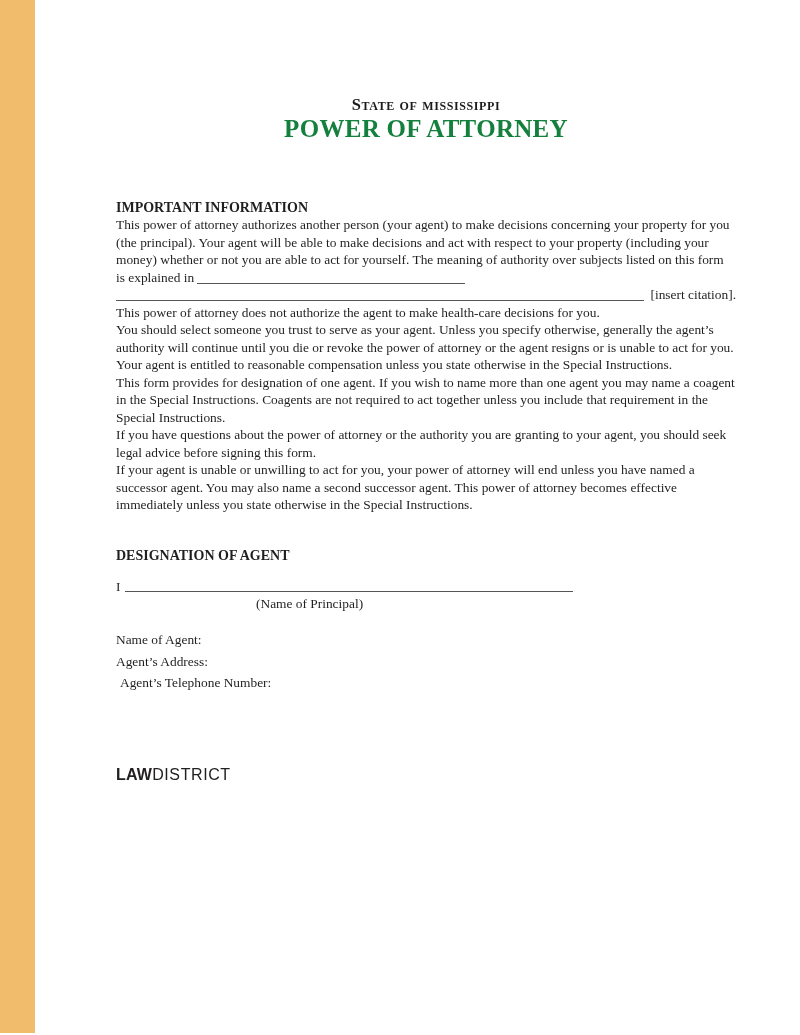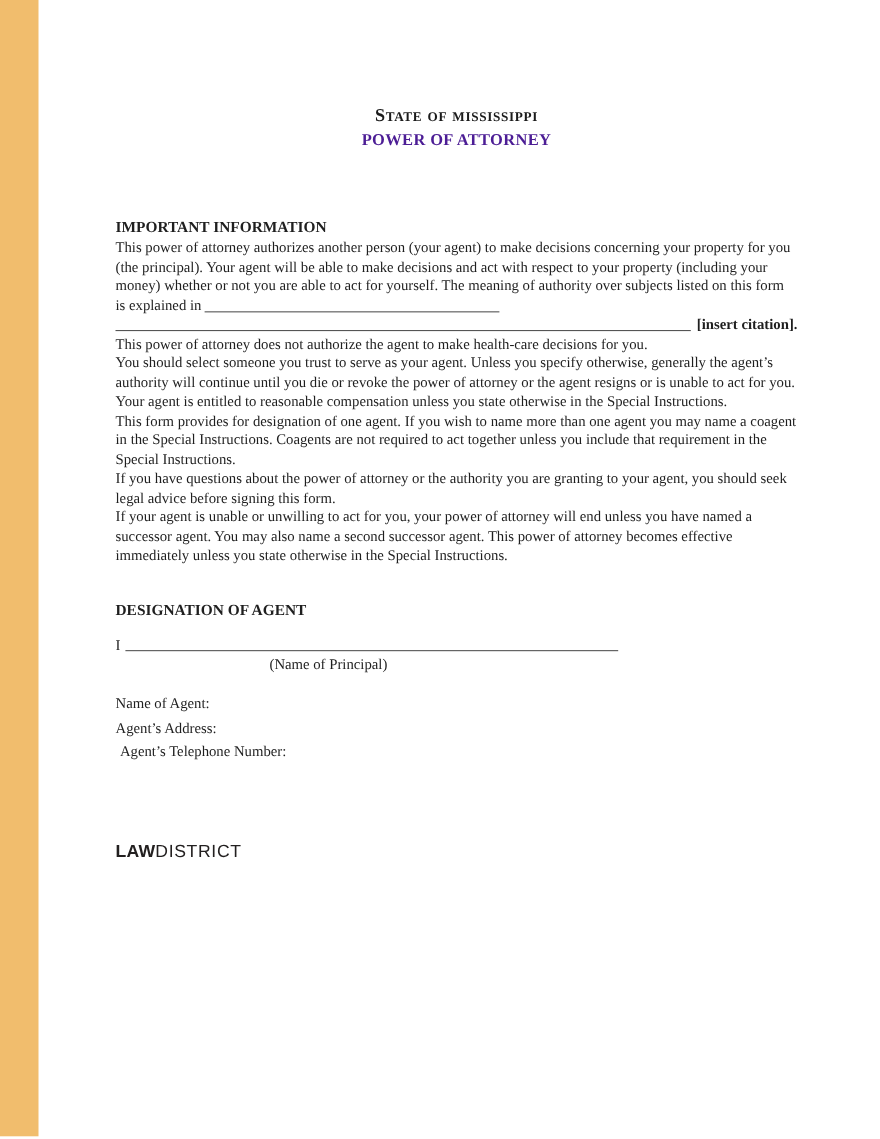--- a/index.html
+++ b/index.html
@@ -13,42 +13,42 @@
     color: #1f1f1f;
   }
   .stripe {
     position: absolute;
     left: 0; top: 0;
     width: 35px; height: 1033px;
     background: #f1bd6d;
   }
   .content {
     position: absolute;
-    left: 105px; top: 0;
+    left: 116px; top: 0;
     width: 620px;
     font-size: 13.4px;
     line-height: 17.5px;
   }
   .title-caps {
     margin-top: 95px;
     text-align: center;
     font-variant: small-caps;
     font-weight: 700;
     font-size: 16.5px;
     line-height: 20px;
     letter-spacing: 0.6px;
     color: #1b1b1b;
   }
   .title-main {
     text-align: center;
     font-weight: 700;
-    font-size: 15px;
+    font-size: 25px;
     line-height: 27px;
     letter-spacing: 0.3px;
-    color: #4c1d95;
+    color: #15803d;
   }
   .h {
     font-size: 14px;
     font-weight: 700;
     line-height: 17px;
     margin: 0;
   }
   .mt-imp   { margin-top: 57px; }
   .mt-desig { margin-top: 33px; }
   p.para { margin: 0; }
@@ -68,21 +68,21 @@
     border-bottom: 1.3px solid #555;
   }
   .cite-line { display: flex; align-items: flex-end; line-height: 17.5px; }
   .cite-line .flex-blank {
     flex: 1;
     height: 0;
     border-bottom: 1.3px solid #555;
     margin: 0 0 3px 0;
     align-self: flex-end;
   }
-  .cite-line .bold { font-weight: 700; margin-left: 6px; white-space: nowrap; }
+  .cite-line .bold { font-weight: 400; margin-left: 6px; white-space: nowrap; }
 
   .i-line { display: flex; line-height: 17.5px; }
   .i-line .i-blank {
     width: 448px;
     height: 0;
     border-bottom: 1.3px solid #555;
     align-self: flex-end;
     margin: 0 0 3px 5px;
   }
   .caption { margin-left: 140px; line-height: 17.5px; }

